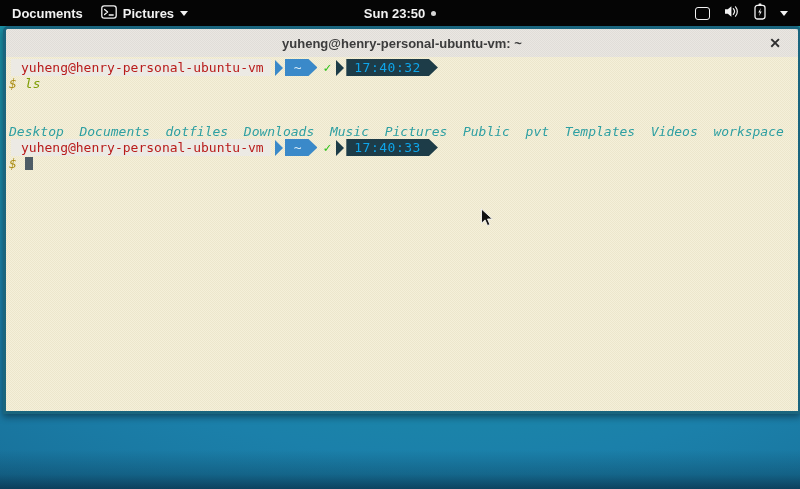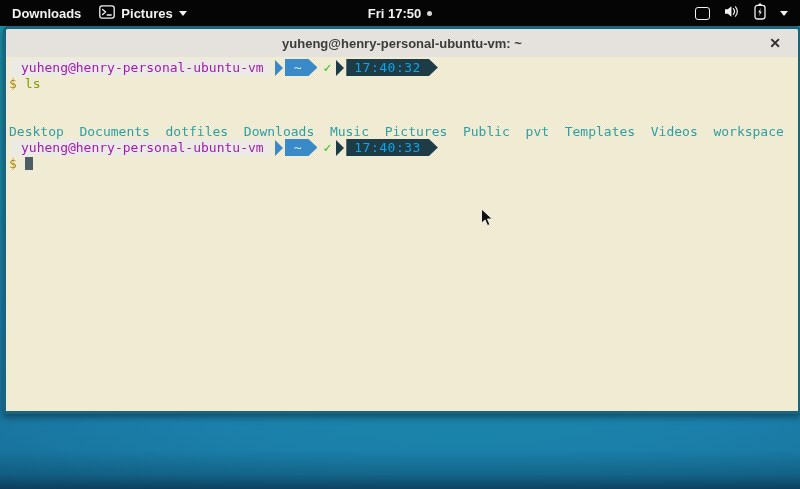--- a/index.html
+++ b/index.html
@@ -55,26 +55,26 @@
   .term-body {
     flex:1;
     background-color:#f5f0da;
     background-image:
       linear-gradient(45deg, #ece6cc 25%, transparent 25%, transparent 75%, #ece6cc 75%),
       linear-gradient(45deg, #ece6cc 25%, transparent 25%, transparent 75%, #ece6cc 75%);
     background-size:2px 2px; background-position:0 0, 1px 1px;
     font-family:"DejaVu Sans Mono", monospace; font-size:13px;
     padding:2px 3px; cursor:text;
   }
-  .term-line { white-space:pre; height:15px; line-height:15px; color:#50524a; }
+  .term-line { white-space:pre; height:15px; line-height:15px; color:#50524a;font-style:italic; }
 
   
   .prompt-row { display:flex; align-items:stretch; height:17px; white-space:pre; }
   .pl-name {
-    background:#eceae4; color:#a21caf; line-height:17px;
+    background:#eceae4; color:#b91c1c; line-height:17px;
     padding:0 7px 0 10px; margin-left:2px;
   }
   .tri { width:0; height:0; border-top:8.5px solid transparent; border-bottom:8.5px solid transparent; align-self:center; }
   .tri-blue { border-left:8px solid #3a89c9; margin-left:4px; }
   .tri-dark { border-left:8px solid #1d3c48; margin-left:5px; }
   .pl-home {
     background:#3a89c9; color:#d9ecf7; line-height:17px; margin-left:2px;
     padding:0 16px 0 9px;
     clip-path:polygon(0 0, calc(100% - 9px) 0, 100% 50%, calc(100% - 9px) 100%, 0 100%);
   }
@@ -93,35 +93,35 @@
   
   .mouse { position:absolute; left:480px; top:208px; z-index:50; pointer-events:none; }
 </style>
 </head>
 <body>
 
 <div class="desktop"></div>
 
 <div class="topbar">
   <div class="tb-left">
-    <span class="tb-activities">Downloads</span>
+    <span class="tb-activities">Documents</span>
     <span class="tb-appmenu">
       <span>
         <svg width="16" height="14" viewBox="0 0 16 14">
           <rect x="0.8" y="0.8" width="14.4" height="12.4" rx="2.4" fill="none" stroke="#f2f2f2" stroke-width="1.3"></rect>
           <path d="M3.6 4.4 L6.6 7 L3.6 9.6" stroke="#f2f2f2" stroke-width="1.3" fill="none" stroke-linecap="round" stroke-linejoin="round"></path>
           <line x1="8.2" y1="10" x2="12.2" y2="10" stroke="#f2f2f2" stroke-width="1.3" stroke-linecap="round"></line>
         </svg>
       </span>
       <span>Pictures</span>
       <span class="chev-down"></span>
     </span>
   </div>
   <div class="tb-center">
-    <span class="tb-clock">Fri 17:50</span>
+    <span class="tb-clock">Sun 23:50</span>
     <span class="notif-dot"></span>
   </div>
   <div class="tb-right">
     <span class="screen-ico"></span>
     <span>
       <svg width="16" height="13" viewBox="0 0 16 13">
         <path d="M1 4.3 h2.8 L7.4 1.2 v10.6 L3.8 8.7 H1 Z" fill="#f2f2f2"></path>
         <path d="M9.3 3.7 a4.2 4.2 0 0 1 0 5.6" stroke="#f2f2f2" fill="none" stroke-width="1.2" stroke-linecap="round"></path>
         <path d="M11.5 1.8 a7 7 0 0 1 0 9.4" stroke="#f2f2f2" fill="none" stroke-width="1.2" stroke-linecap="round"></path>
       </svg>

